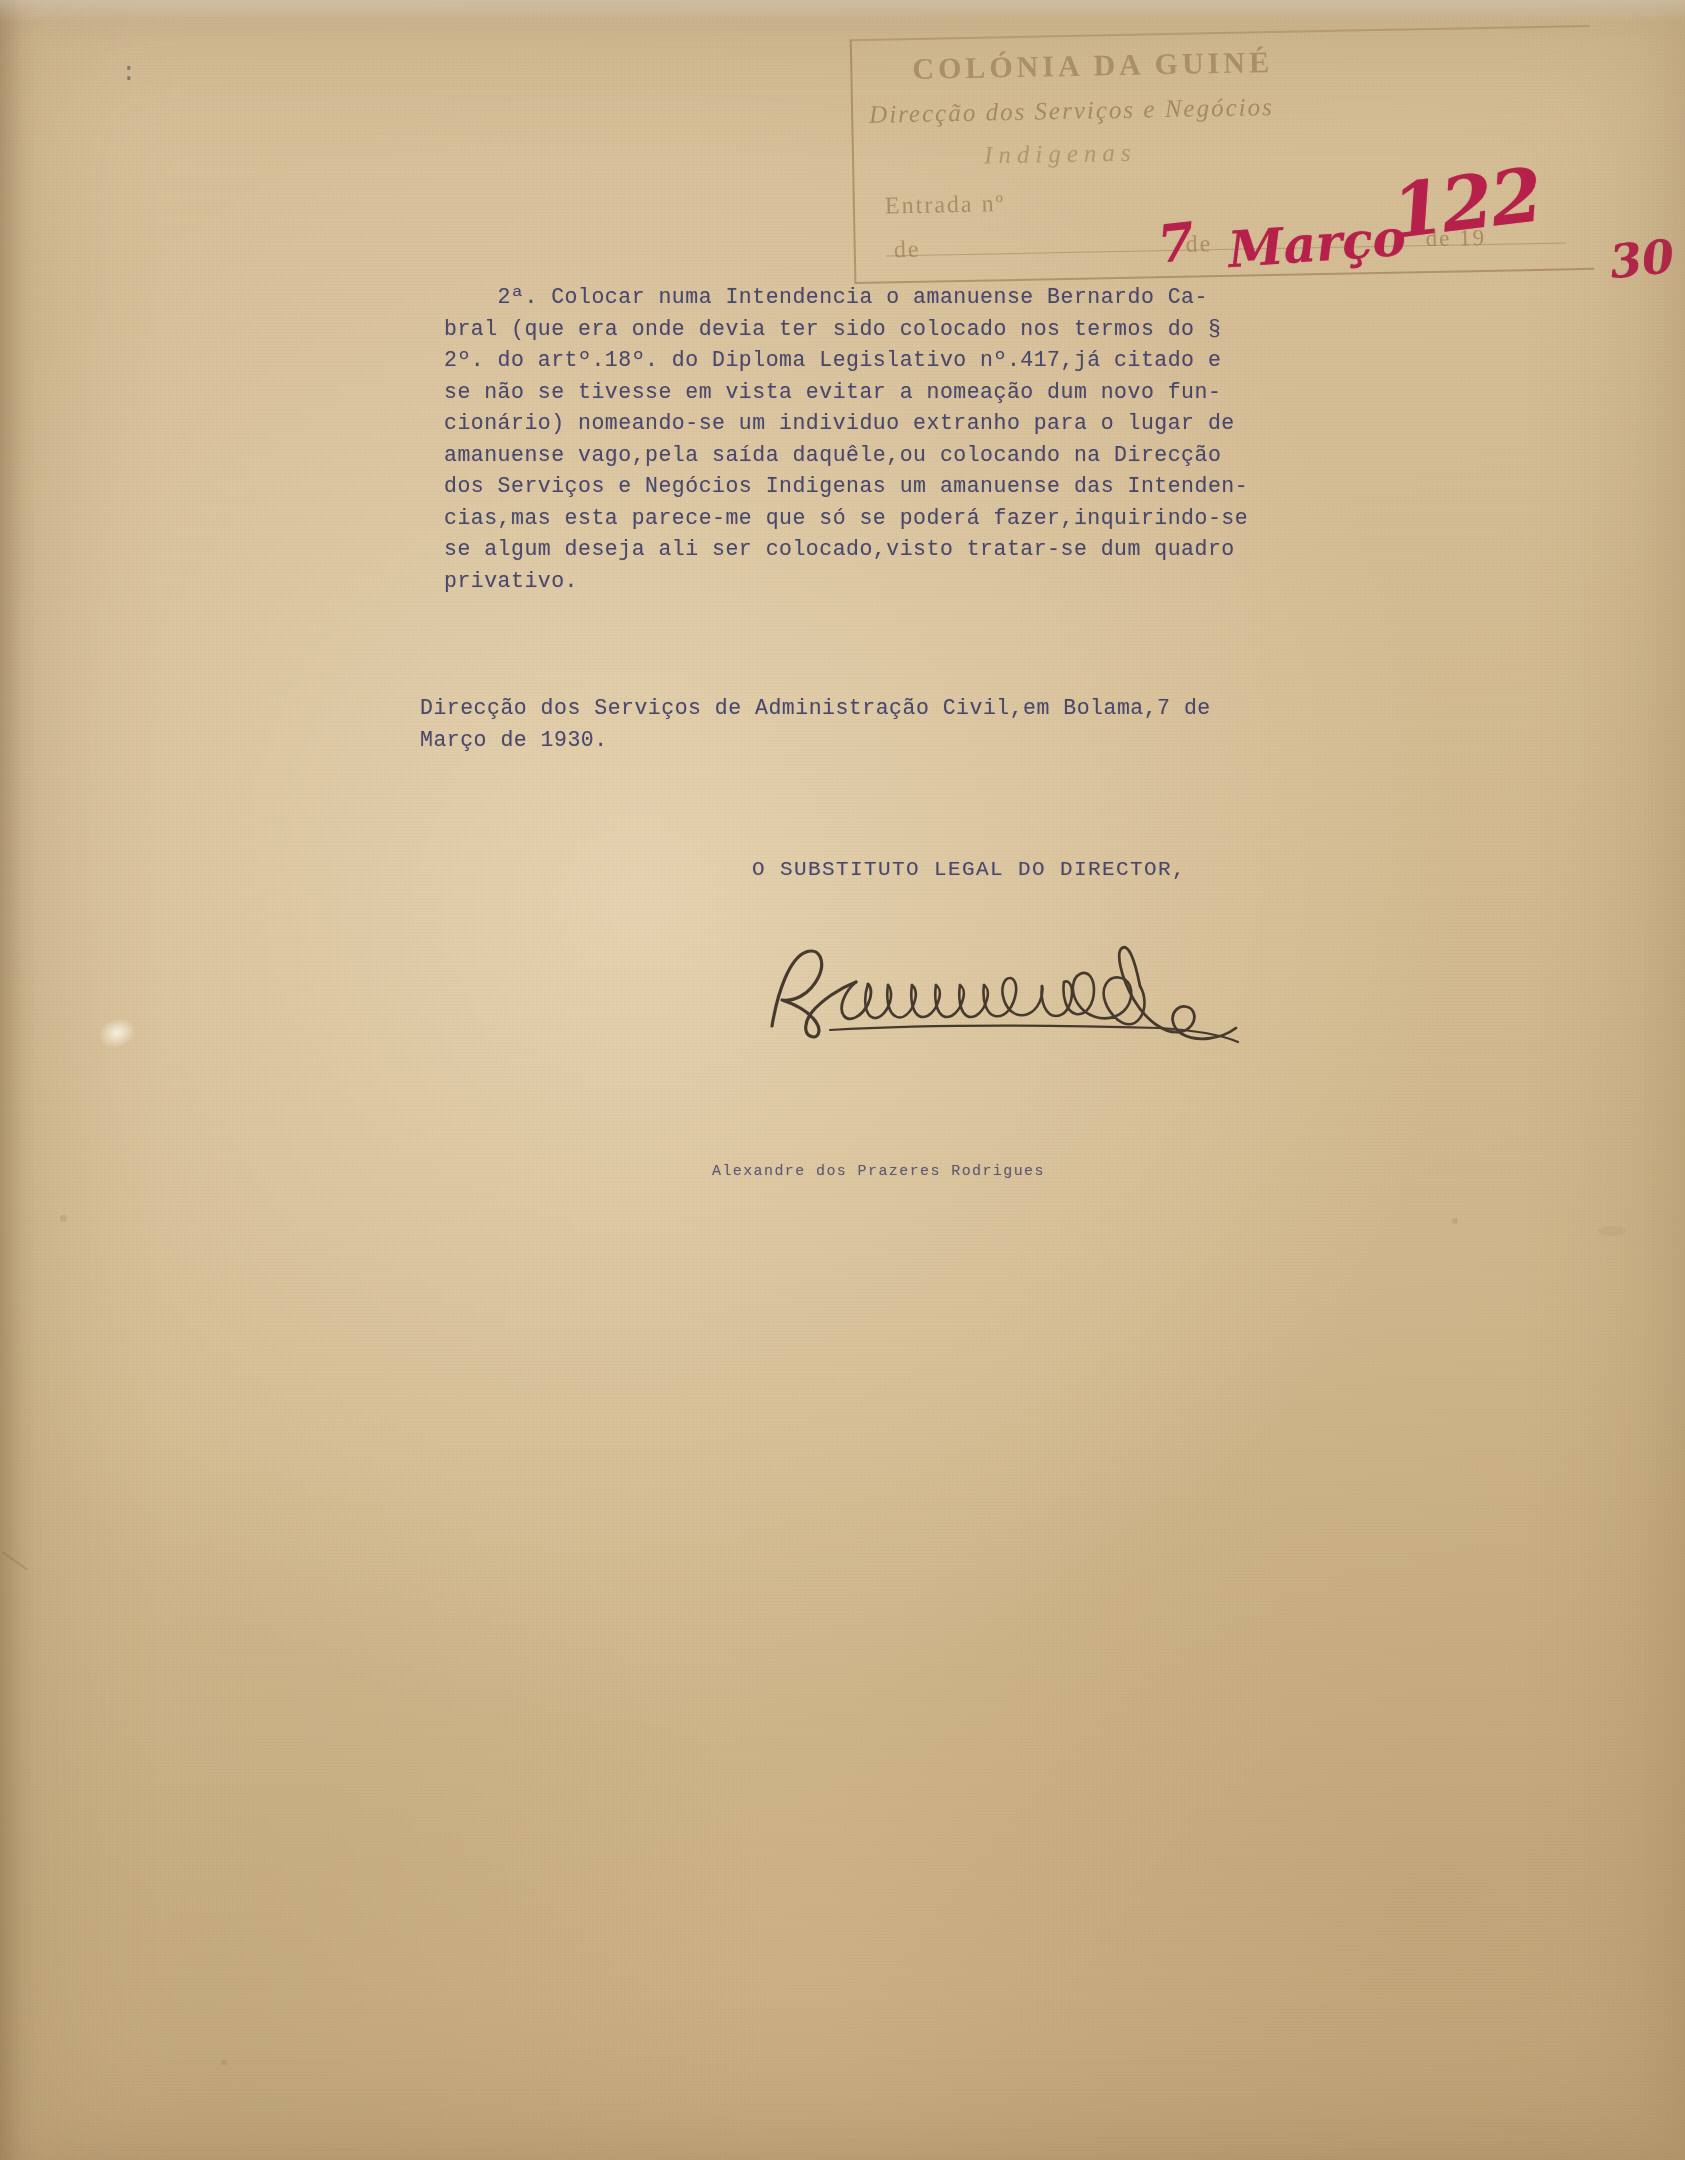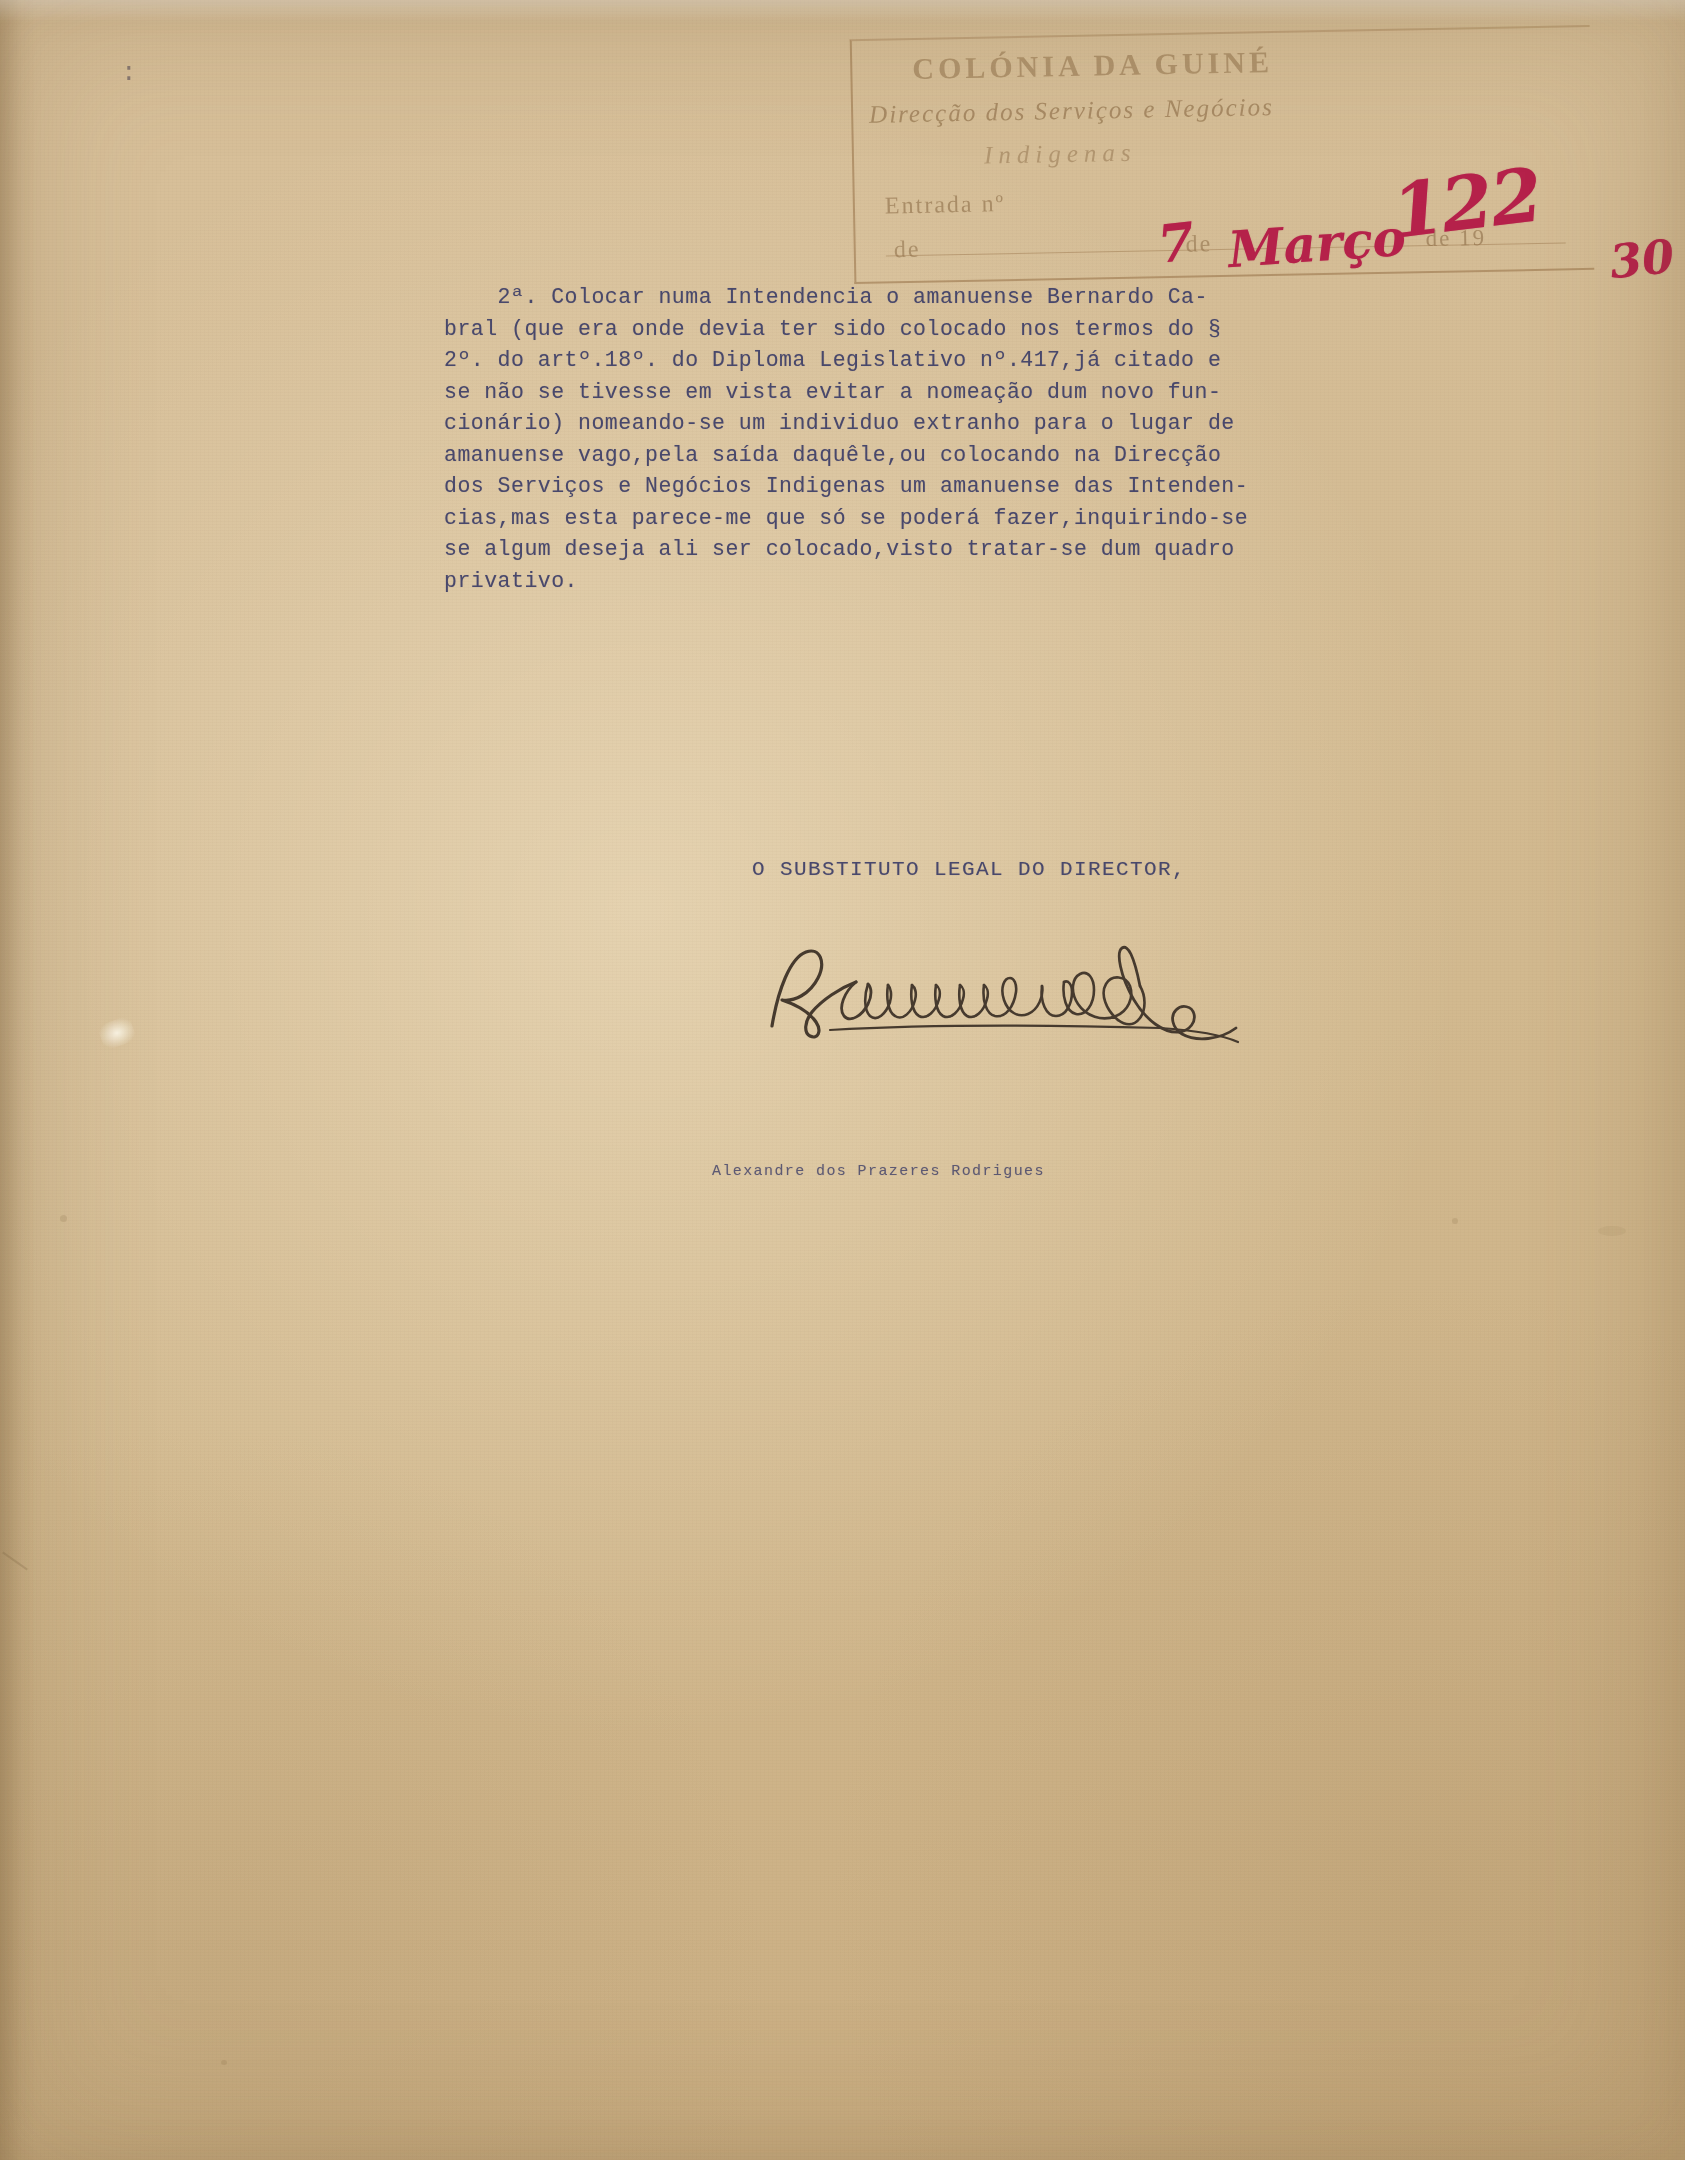--- a/index.html
+++ b/index.html
@@ -276,20 +276,22 @@
 bral (que era onde devia ter sido colocado nos termos do §
 2º. do artº.18º. do Diploma Legislativo nº.417,já citado e
 se não se tivesse em vista evitar a nomeação dum novo fun-
 cionário) nomeando-se um individuo extranho para o lugar de
 amanuense vago,pela saída daquêle,ou colocando na Direcção
 dos Serviços e Negócios Indigenas um amanuense das Intenden-
 cias,mas esta parece-me que só se poderá fazer,inquirindo-se
 se algum deseja ali ser colocado,visto tratar-se dum quadro
 privativo.</div>
 
+  <div class="typed" id="closing-block">Direcção dos Serviços de Administração Civil,em Bolama,7 de
+Março de 1930.</div>
 
   <div class="typed" id="signature-title">O SUBSTITUTO LEGAL DO DIRECTOR,</div>
 
   <div id="signature">
     <svg width="580" height="140" viewBox="0 0 580 140" fill="none" xmlns="http://www.w3.org/2000/svg">
       <g stroke="#463a2e" stroke-linecap="round" stroke-linejoin="round" fill="none">
         <path d="M12 96 C18 60, 30 28, 46 22 C60 17, 66 32, 58 48 C50 64, 34 72, 22 70 C34 74, 48 80, 56 92 C62 101, 58 110, 50 106 C44 103, 44 92, 52 82 C62 70, 80 58, 96 52" stroke-width="3.2"></path>
         <path d="M96 52 C84 62, 78 78, 84 86 C90 93, 102 86, 108 74 C112 66, 112 58, 108 54" stroke-width="2.8"></path>
         <path d="M108 54 C104 66, 104 80, 110 86 C117 92, 126 84, 130 72 C132 65, 131 58, 128 55" stroke-width="2.6"></path>
         <path d="M128 55 C126 68, 128 82, 135 86 C143 91, 152 82, 155 70 C157 63, 155 57, 152 55" stroke-width="2.6"></path>

